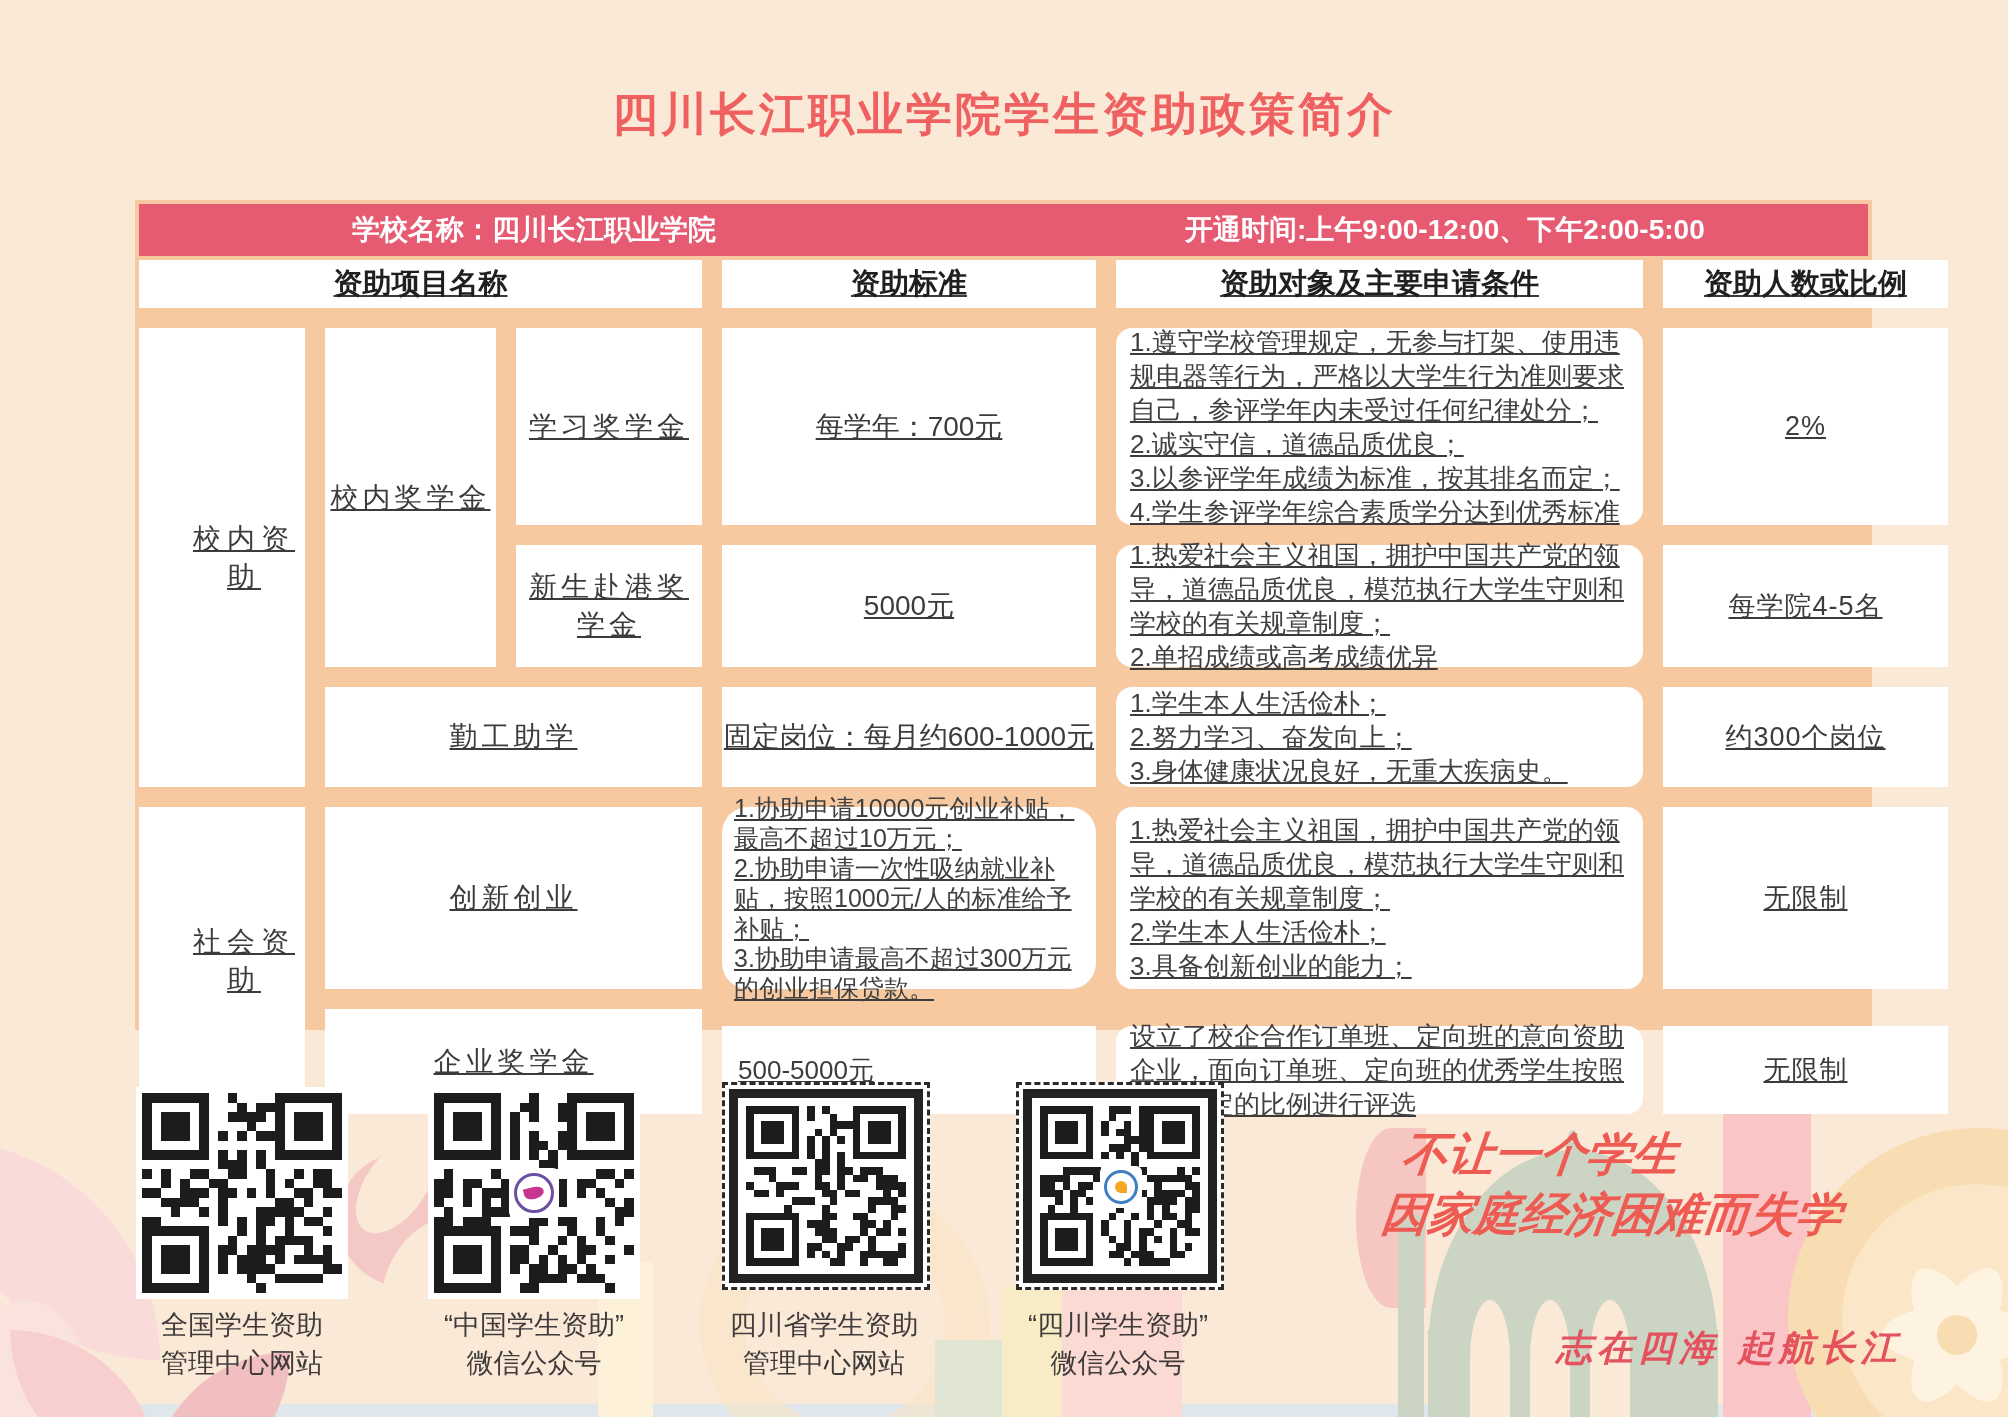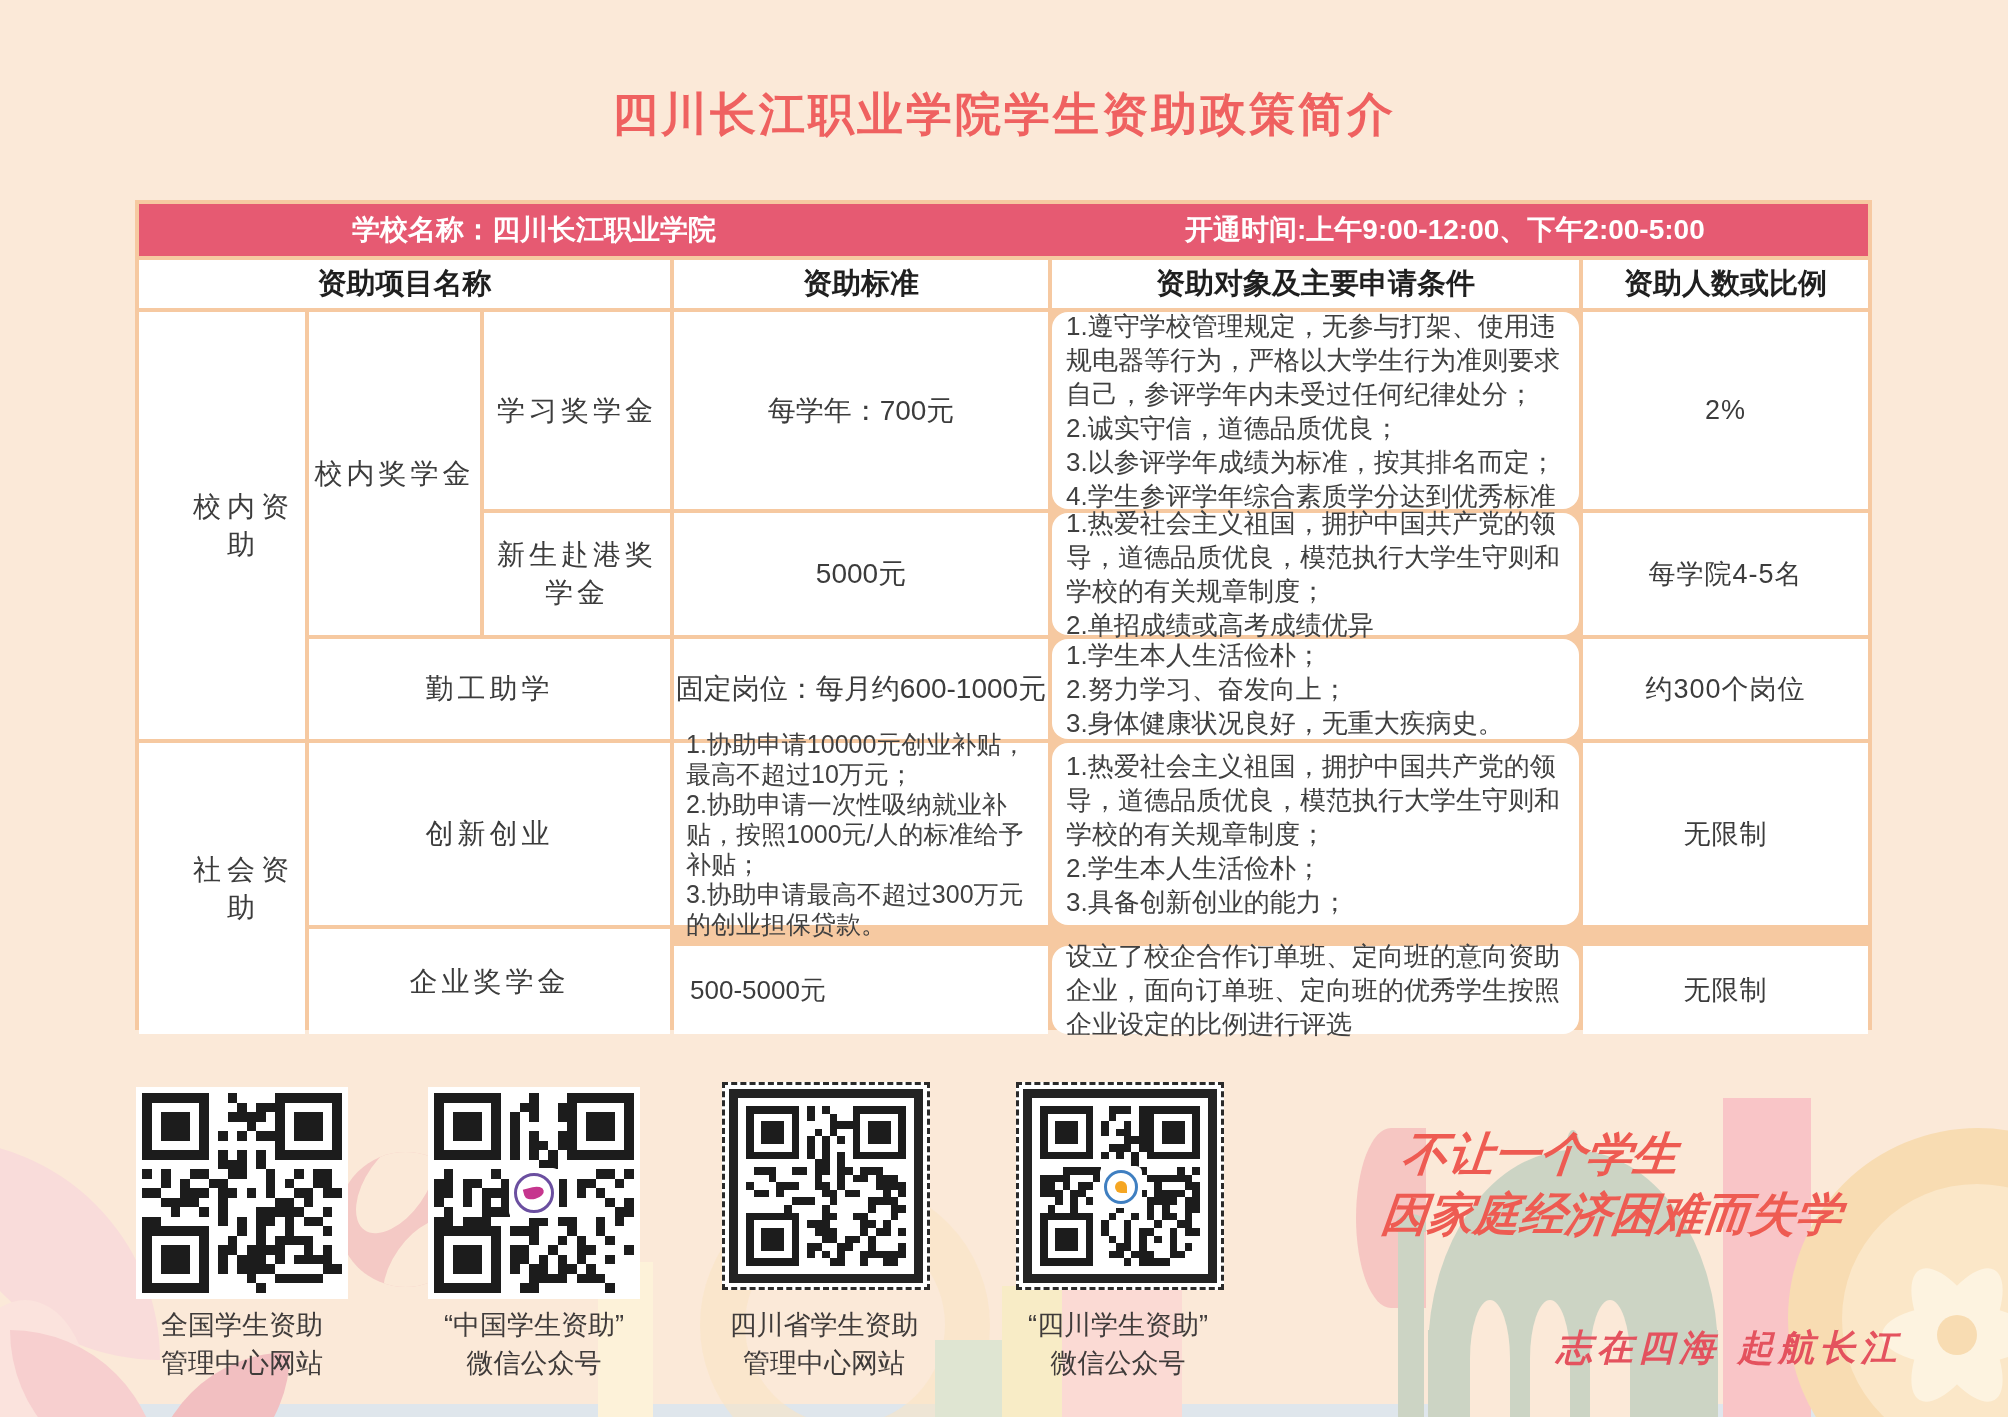--- a/index.html
+++ b/index.html
@@ -15,31 +15,31 @@
   
   .table-wrap{top:200px;left:135px;width:1737px;height:830px;background:#f6c9a1;
     padding:4px;box-sizing:border-box;display:flex;flex-direction:column;gap:4px;}
   .banner{position:relative;height:52px;background:#e65a72;color:#ffffff;font-weight:bold;
     font-size:28px;flex:0 0 52px;}
   .banner span{position:absolute;top:50%;transform:translateY(-50%);white-space:nowrap;}
   .banner .b-school{left:213px;}
   .banner .b-phone{left:613px;}
   .banner .b-hours{left:1046px;}
 
-  .grid{flex:1;display:grid;gap:4px;
+  .grid{flex:1;display:grid;gap:20px;
     grid-template-columns:166px 171px 186px 374px 527px 285px;
-    grid-template-rows:48px 197px 122px 100px 182px 105px;}
+    grid-template-rows:48px 197px 122px 100px 182px 105px;text-decoration:underline;}
   .cell{background:#ffffff;display:flex;align-items:center;justify-content:center;
     font-size:28px;color:#3c3c3c;text-align:center;box-sizing:border-box;}
   .cell.hdr{font-weight:bold;color:#1f1f1f;font-size:29px;}
   .cell.name{letter-spacing:4px;}
   .cell.cat{letter-spacing:6px;padding-left:44px;}
   .cell.listy{align-items:center;justify-content:flex-start;text-align:left;
     font-size:26px;line-height:34px;padding:8px 14px;white-space:pre-line;color:#404040;}
-  .cell.small-list{font-size:25px;line-height:30px;padding:8px 12px;}
+  .cell.small-list{font-size:25px;line-height:30px;padding:8px 12px;border-radius:26px;}
   .cell.leftval{justify-content:flex-start;text-align:left;padding-left:16px;}
   .cell.quota{font-size:27px;letter-spacing:1px;}
 
   
   .h1{grid-column:1/4;grid-row:1;} .h2{grid-column:4;grid-row:1;}
   .h3{grid-column:5;grid-row:1;}  .h4{grid-column:6;grid-row:1;}
   .catA{grid-column:1;grid-row:2/5;} .catB{grid-column:1;grid-row:5/7;}
   .subA{grid-column:2;grid-row:2/4;}
   .n-study{grid-column:3;grid-row:2;} .n-hk{grid-column:3;grid-row:3;}
   .n-work{grid-column:2/4;grid-row:4;} .n-innov{grid-column:2/4;grid-row:5;}

